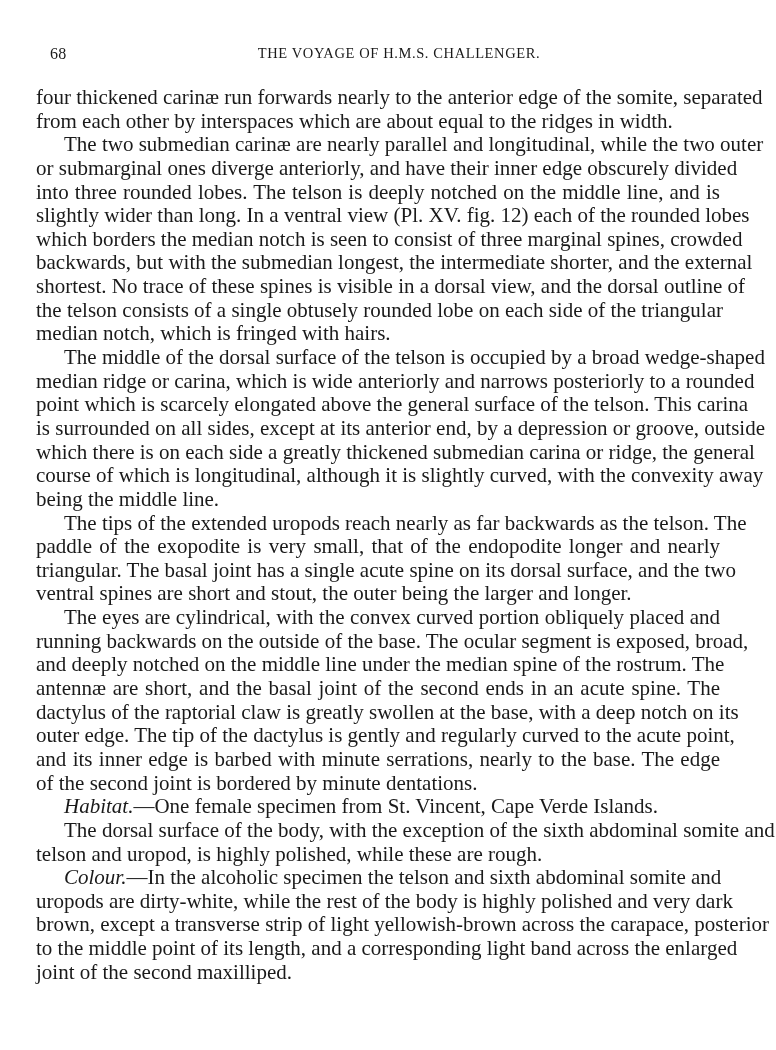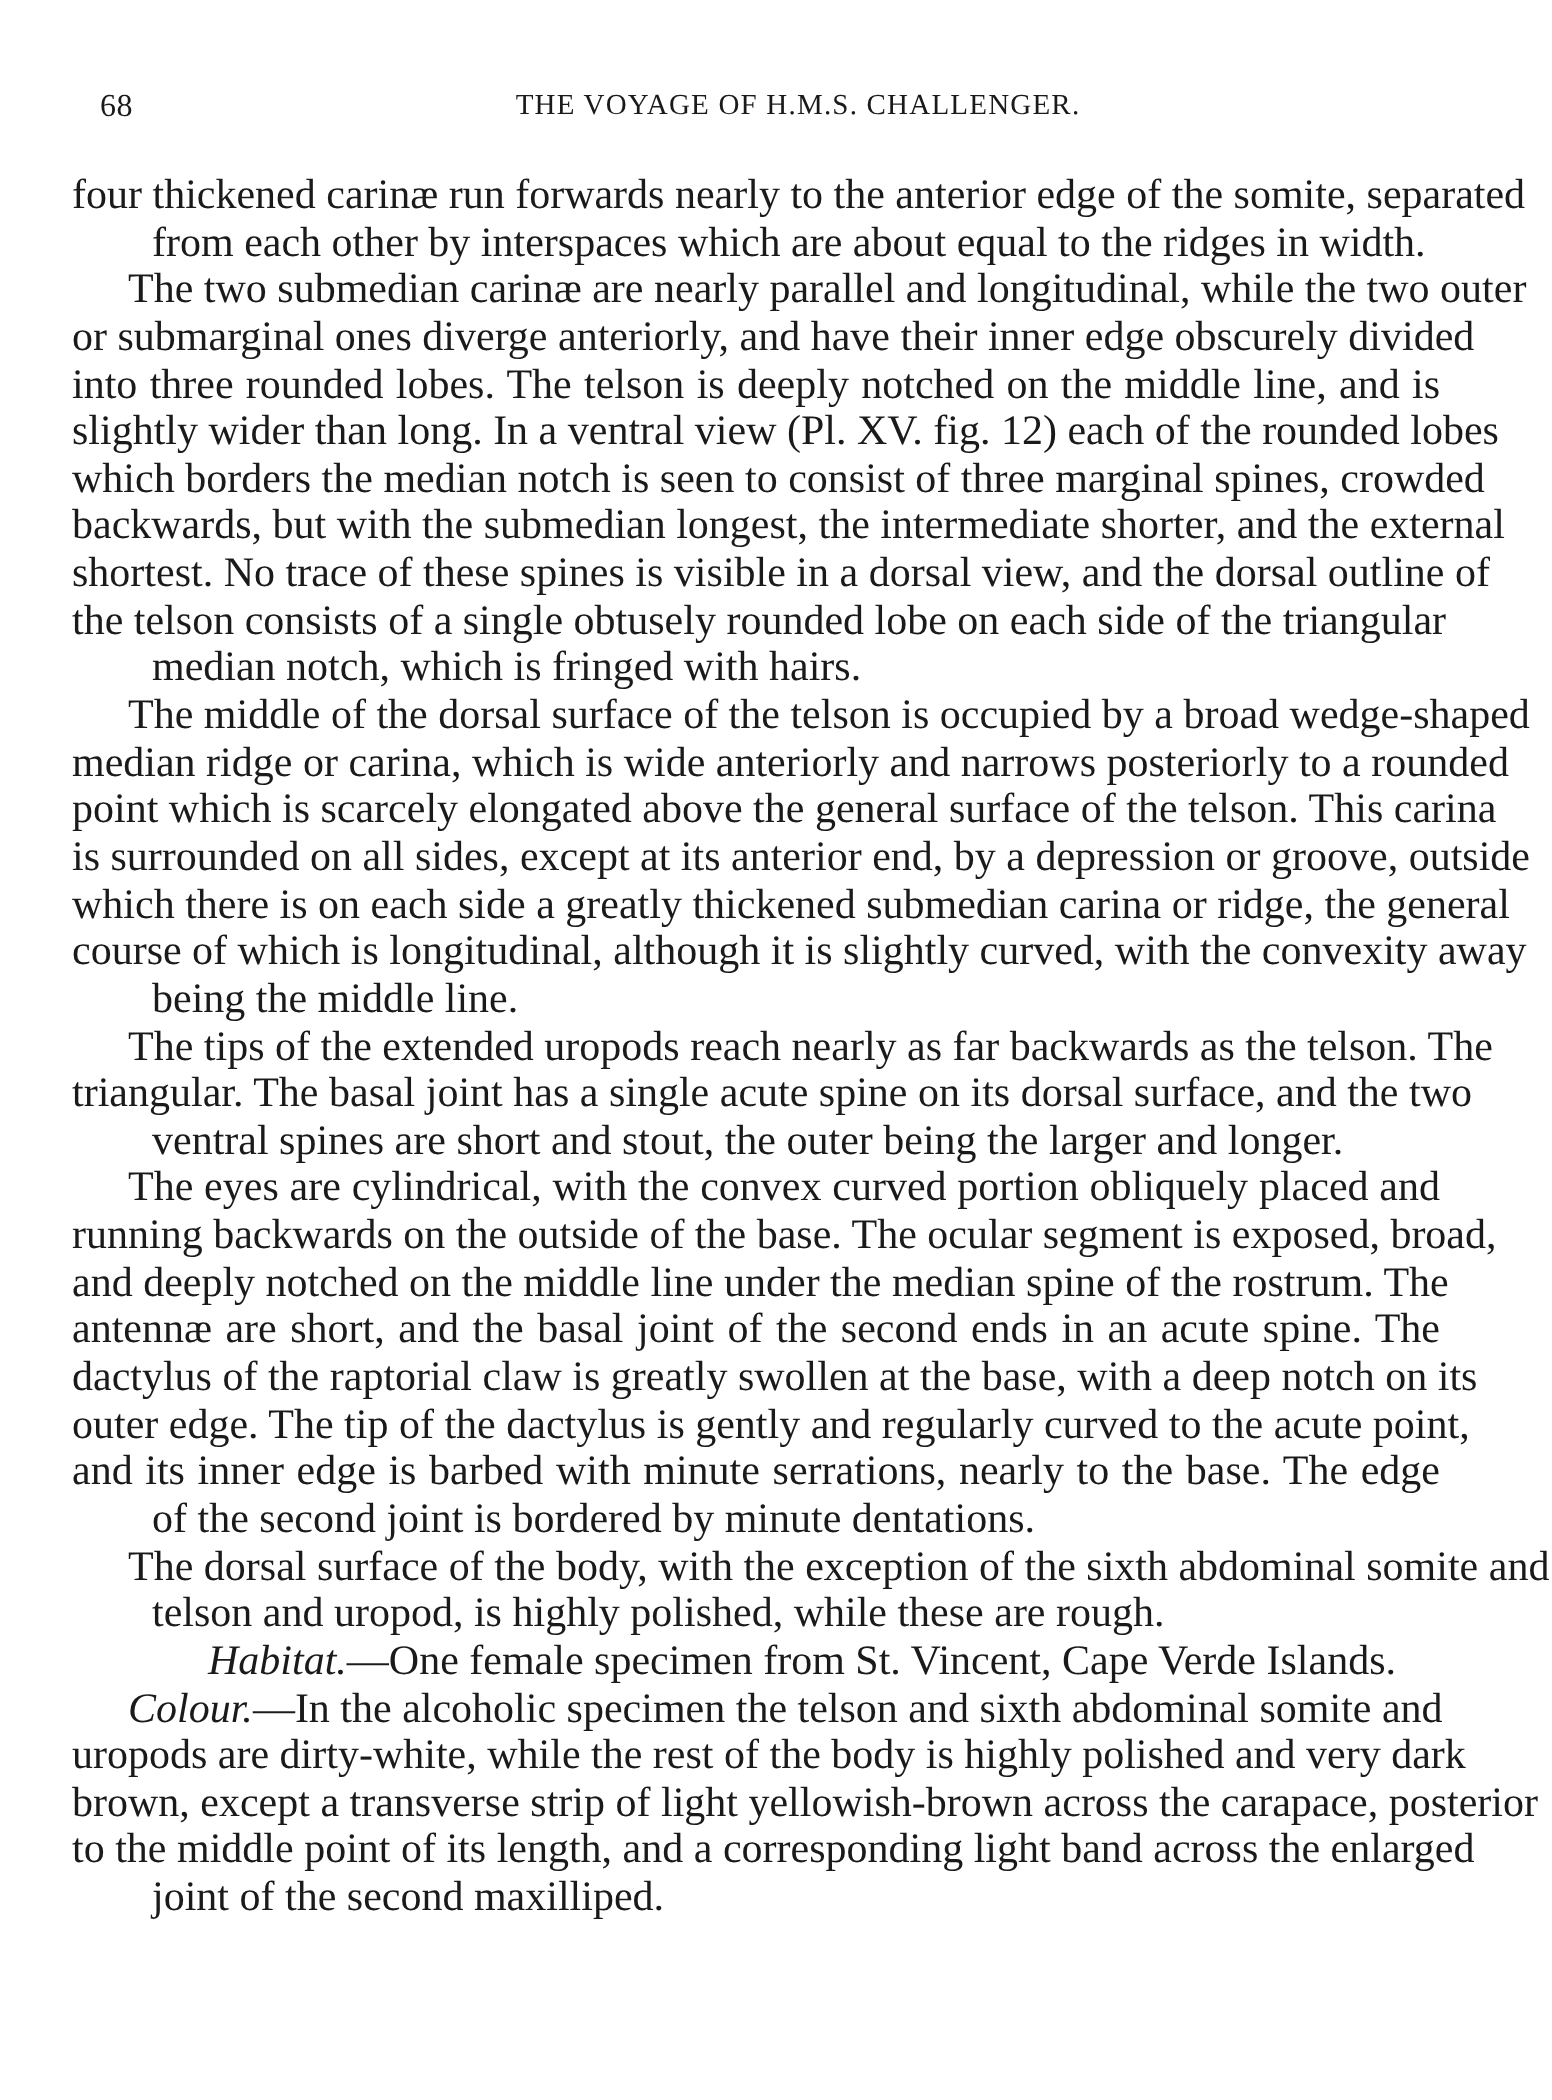--- a/index.html
+++ b/index.html
@@ -57,21 +57,20 @@
   .line {
     display: block;
     white-space: nowrap;
     text-align: justify;
     text-align-last: justify;
     height: 23.65px;
     transform-origin: left center;
   }
   .line.last {
     text-align-last: left;
-    margin-left: 40px;
   }
   .line.indent {
     padding-left: 28px;
   }
   .para {
     display: block;
   }
   em.run-in {
     font-style: italic;
   }
@@ -110,43 +109,44 @@
       <span class="line">median ridge or carina, which is wide anteriorly and narrows posteriorly to a rounded</span>
       <span class="line">point which is scarcely elongated above the general surface of the telson. This carina</span>
       <span class="line">is surrounded on all sides, except at its anterior end, by a depression or groove, outside</span>
       <span class="line">which there is on each side a greatly thickened submedian carina or ridge, the general</span>
       <span class="line">course of which is longitudinal, although it is slightly curved, with the convexity away</span>
       <span class="line last">being the middle line.</span>
     </div>
 
     <div class="para">
       <span class="line indent">The tips of the extended uropods reach nearly as far backwards as the telson. The</span>
+      <span class="line">paddle of the exopodite is very small, that of the endopodite longer and nearly</span>
       <span class="line">triangular. The basal joint has a single acute spine on its dorsal surface, and the two</span>
       <span class="line last">ventral spines are short and stout, the outer being the larger and longer.</span>
     </div>
 
     <div class="para">
       <span class="line indent">The eyes are cylindrical, with the convex curved portion obliquely placed and</span>
       <span class="line">running backwards on the outside of the base. The ocular segment is exposed, broad,</span>
       <span class="line">and deeply notched on the middle line under the median spine of the rostrum. The</span>
       <span class="line">antennæ are short, and the basal joint of the second ends in an acute spine. The</span>
       <span class="line">dactylus of the raptorial claw is greatly swollen at the base, with a deep notch on its</span>
       <span class="line">outer edge. The tip of the dactylus is gently and regularly curved to the acute point,</span>
       <span class="line">and its inner edge is barbed with minute serrations, nearly to the base. The edge</span>
       <span class="line last">of the second joint is bordered by minute dentations.</span>
     </div>
 
 
     <div class="para">
-      <span class="line indent">The dorsal surface of the body, with the exception of the sixth abdominal somite and</span>
-      <span class="line last">telson and uropod, is highly polished, while these are rough.</span>
+      <span class="line indent last"><em class="run-in">Habitat.</em><span>—One female specimen from St. Vincent, Cape Verde Islands.</span></span>
     </div>
 
     <div class="para">
-      <span class="line indent last"><em class="run-in">Habitat.</em><span>—One female specimen from St. Vincent, Cape Verde Islands.</span></span>
+      <span class="line indent">The dorsal surface of the body, with the exception of the sixth abdominal somite and</span>
+      <span class="line last">telson and uropod, is highly polished, while these are rough.</span>
     </div>
 
     <div class="para">
       <span class="line indent"><em class="run-in">Colour.</em><span>—In the alcoholic specimen the telson and sixth abdominal somite and</span></span>
       <span class="line">uropods are dirty-white, while the rest of the body is highly polished and very dark</span>
       <span class="line">brown, except a transverse strip of light yellowish-brown across the carapace, posterior</span>
       <span class="line">to the middle point of its length, and a corresponding light band across the enlarged</span>
       <span class="line last">joint of the second maxilliped.</span>
     </div>
 

